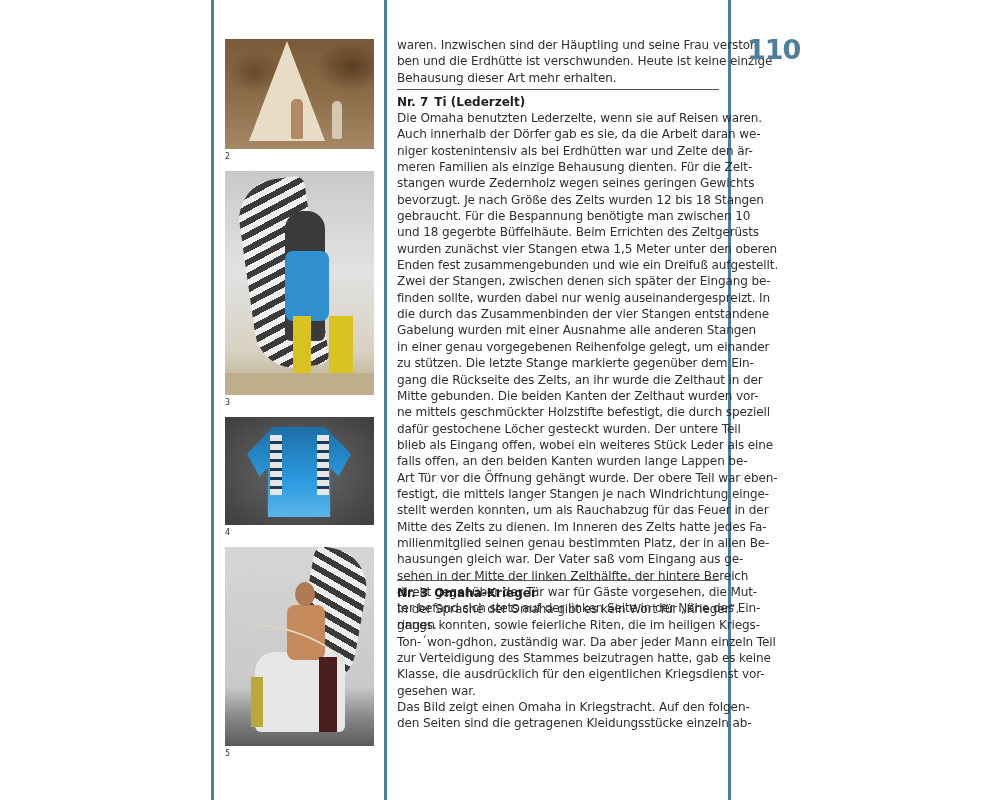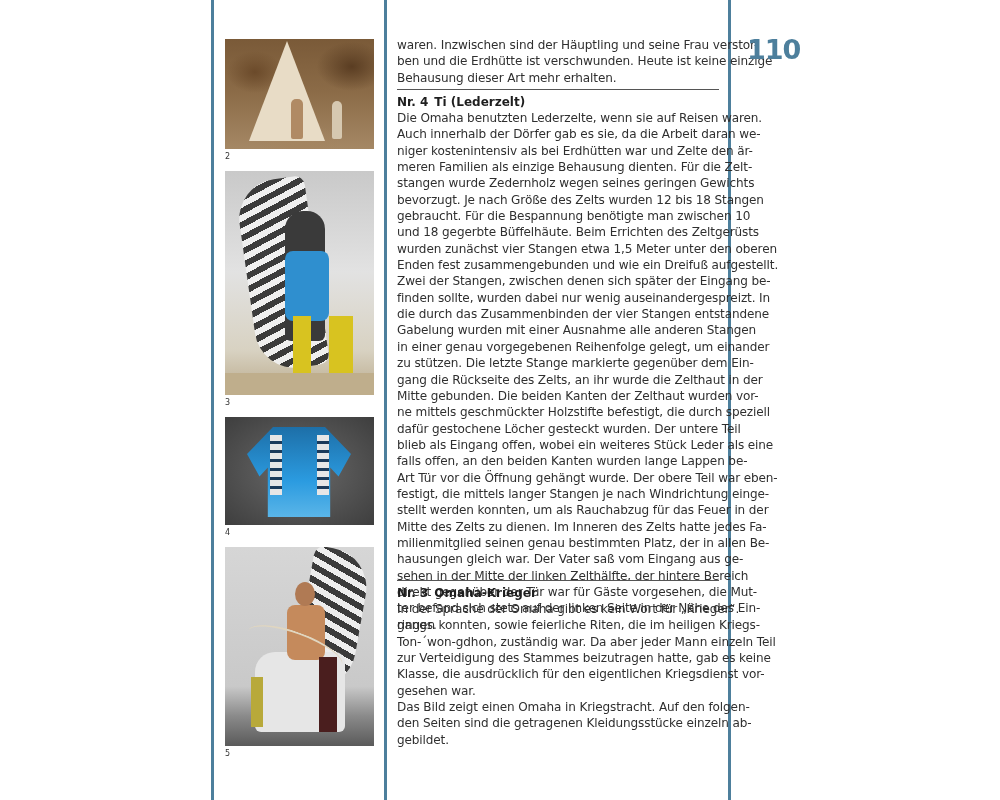--- a/index.html
+++ b/index.html
@@ -125,21 +125,21 @@
 <div class="caption" style="top:749px;">5</div>
 
 <div class="textcol" id="block1">
   <span class="line">waren. Inzwischen sind der Häuptling und seine Frau verstor-</span>
   <span class="line">ben und die Erdhütte ist verschwunden. Heute ist keine einzige</span>
   <span class="line last">Behausung dieser Art mehr erhalten.</span>
 </div>
 
 <div class="hrule" id="rule1"></div>
 <div class="heading" id="h2">
-  <span class="num">Nr. 4</span><span>Ti (Lederzelt)</span>
+  <span class="num">Nr. 7</span><span>Ti (Lederzelt)</span>
 </div>
 
 <div class="textcol" id="block2">
   <span class="line">Die Omaha benutzten Lederzelte, wenn sie auf Reisen waren.</span>
   <span class="line">Auch innerhalb der Dörfer gab es sie, da die Arbeit daran we-</span>
   <span class="line">niger kostenintensiv als bei Erdhütten war und Zelte den är-</span>
   <span class="line">meren Familien als einzige Behausung dienten. Für die Zelt-</span>
   <span class="line">stangen wurde Zedernholz wegen seines geringen Gewichts</span>
   <span class="line">bevorzugt. Je nach Größe des Zelts wurden 12 bis 18 Stangen</span>
   <span class="line">gebraucht. Für die Bespannung benötigte man zwischen 10</span>
@@ -177,16 +177,15 @@
 
 <div class="textcol" id="block3">
   <span class="line">In der Sprache der Omaha gibt es kein Wort für „Krieger“.</span>
   <span class="line">ringen konnten, sowie feierliche Riten, die im heiligen Kriegs-</span>
   <span class="line">Ton-´won-gdhon, zuständig war. Da aber jeder Mann einzeln Teil</span>
   <span class="line">zur Verteidigung des Stammes beizutragen hatte, gab es keine</span>
   <span class="line">Klasse, die ausdrücklich für den eigentlichen Kriegsdienst vor-</span>
   <span class="line last">gesehen war.</span>
   <span class="line">Das Bild zeigt einen Omaha in Kriegstracht. Auf den folgen-</span>
   <span class="line">den Seiten sind die getragenen Kleidungsstücke einzeln ab-</span>
-  <span class="line last">gebildet.</span>
 </div>
 
 <div class="pagenum">110</div>
 
 </body></html>

